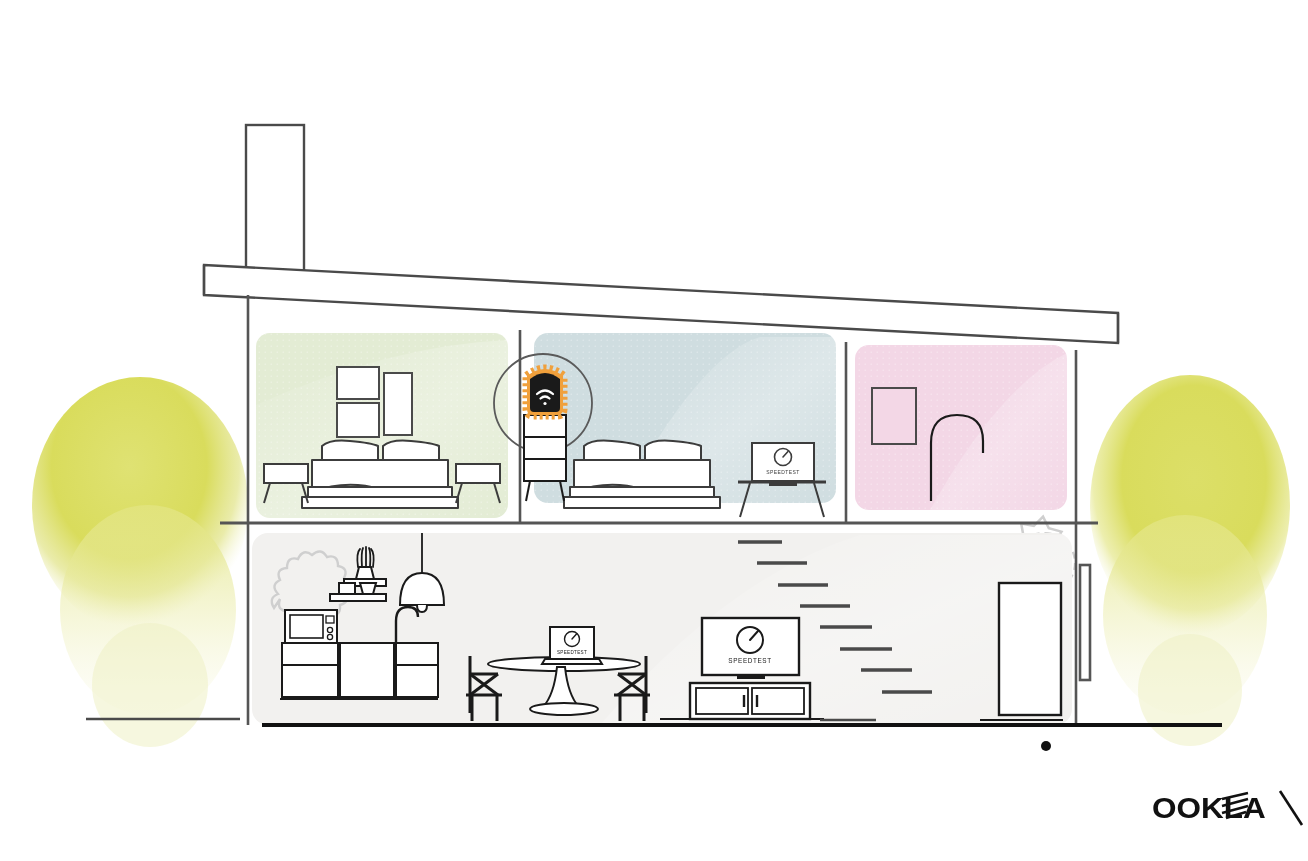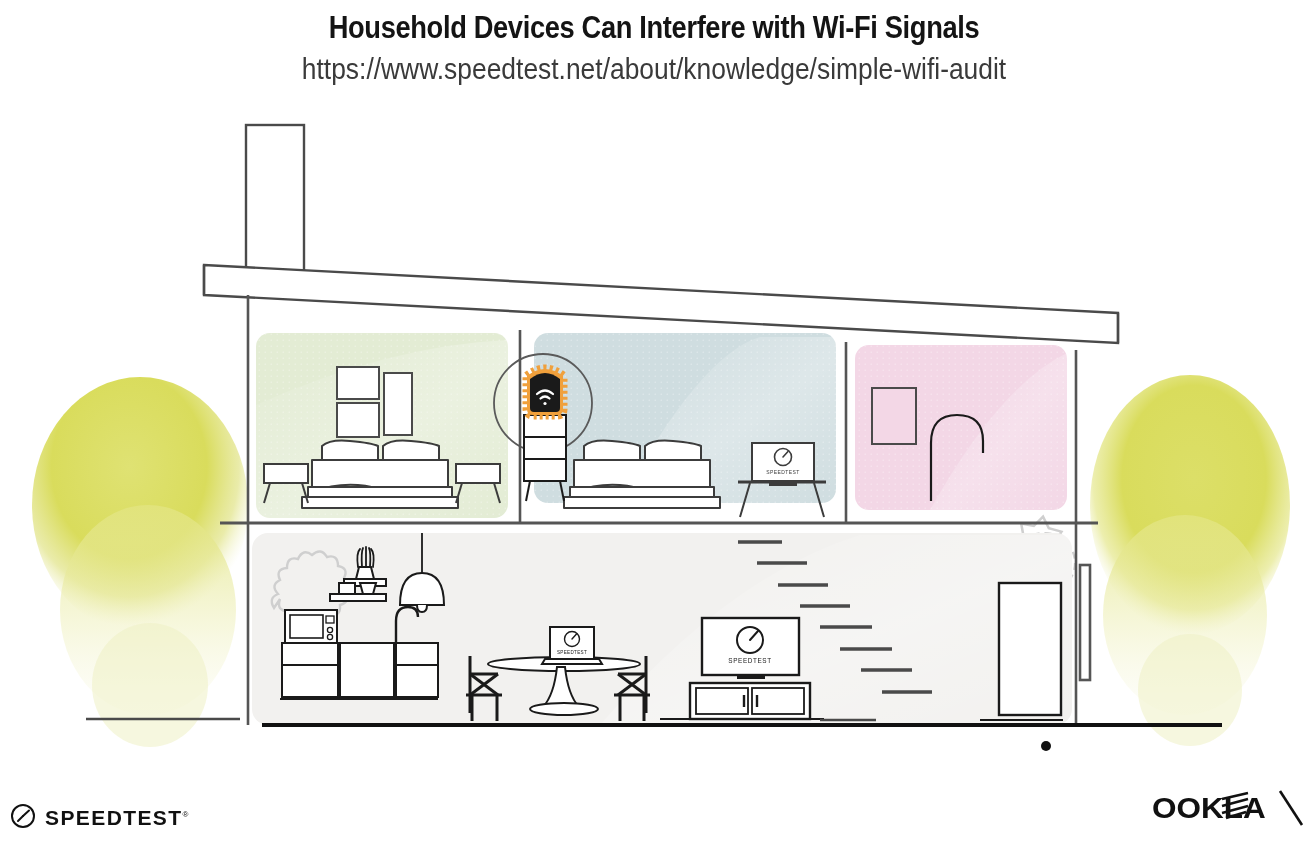--- a/index.html
+++ b/index.html
@@ -53,24 +53,20 @@
     font-weight:bold;font-size:30px;letter-spacing:0px;color:#111;
     transform:scaleX(1.05);
     display:block;
   }
 </style>
 </head>
 <body>
 
 <div id="page">
 
-  <div class="header">
-    <div class="title">Household Devices Can Interfere with Wi-Fi Signals</div>
-    <div class="subtitle">https://www.speedtest.net/about/knowledge/simple-wifi-audit</div>
-  </div>
 
   <div class="stage">
   <svg width="1308" height="660" viewBox="0 0 1308 660" xmlns="http://www.w3.org/2000/svg">
     <defs>
       <radialGradient id="fol1" cx="45%" cy="35%" r="62%">
         <stop offset="0%" stop-color="#dfe273"></stop>
         <stop offset="58%" stop-color="#d9dc5c"></stop>
         <stop offset="82%" stop-color="#e6e89b" stop-opacity="0.85"></stop>
         <stop offset="100%" stop-color="#f3f4cf" stop-opacity="0"></stop>
       </radialGradient>
@@ -385,32 +381,20 @@
 
     <g stroke-linecap="butt">
       <line x1="262" y1="620" x2="1222" y2="620" stroke="#111111" stroke-width="4"></line>
       <line x1="86" y1="614" x2="240" y2="614" stroke="#4a4a4a" stroke-width="2.6"></line>
     </g>
   </svg>
   </div>
 
   <div class="footer">
 
-    <div class="brand-left">
-      <span>
-        <svg width="26" height="26" viewBox="0 0 26 26">
-          <circle cx="13" cy="13" r="11" fill="none" stroke="#111" stroke-width="2"></circle>
-          <line x1="13" y1="13" x2="19" y2="7.5" stroke="#111" stroke-width="2" stroke-linecap="round"></line>
-          <line x1="8" y1="18" x2="13" y2="13" stroke="#111" stroke-width="2" stroke-linecap="round"></line>
-        </svg>
-      </span>
-      <span class="brand-word">
-        <span>SPEEDTEST</span><sup>®</sup>
-      </span>
-    </div>
 
     <div class="brand-right">
       <svg width="170" height="46" viewBox="0 0 170 46">
         <text class="ookla-word" x="0" y="33" font-family="Liberation Sans, sans-serif" font-size="31" font-weight="bold" fill="#111" letter-spacing="-0.5">OOKLA</text>
         <g stroke="#111" stroke-width="2.4" fill="none">
           <line x1="70" y1="14" x2="96" y2="8"></line>
           <line x1="70" y1="21" x2="96" y2="14"></line>
           <line x1="70" y1="28" x2="96" y2="21"></line>
           <line x1="74" y1="33" x2="94" y2="27"></line>
         </g>

